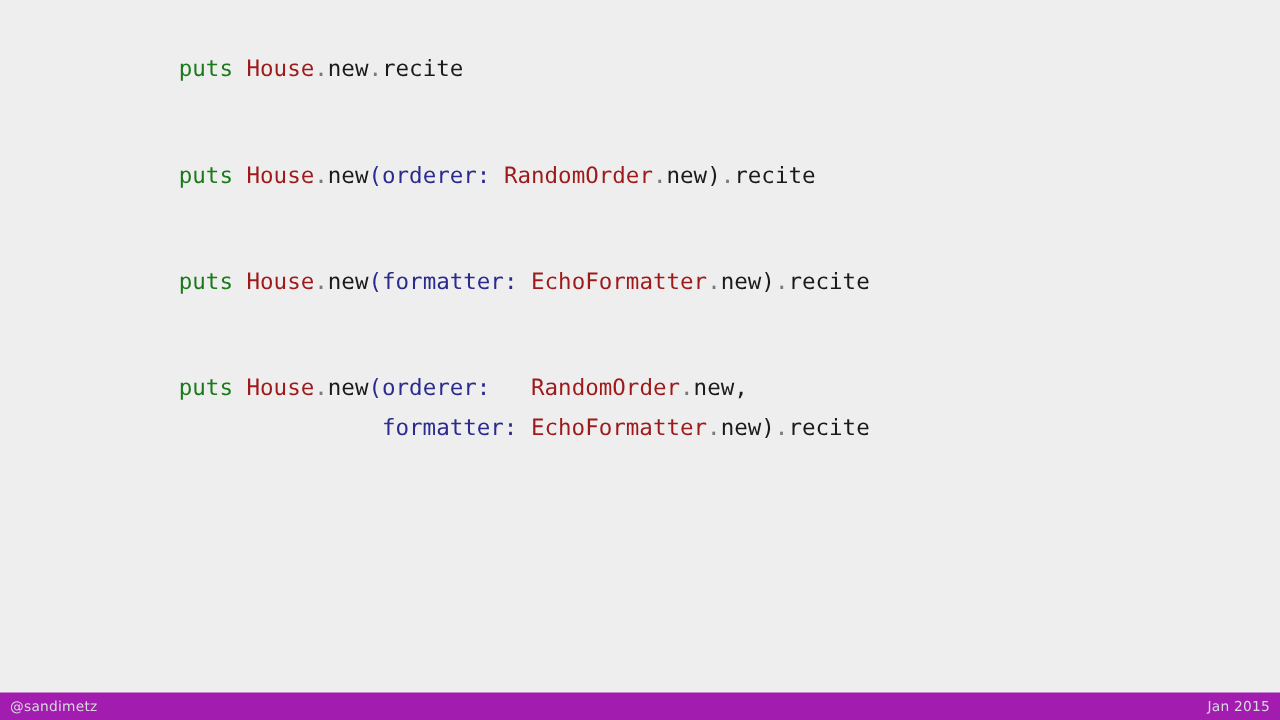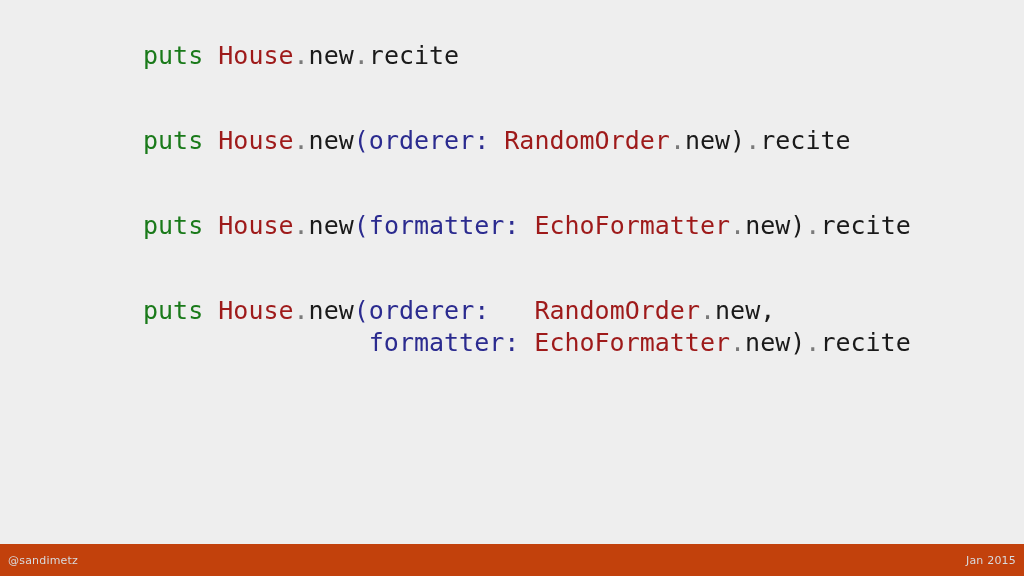--- a/index.html
+++ b/index.html
@@ -20,21 +20,21 @@
     inset: 0;
     background: #eeeeee;
   }
 
   #code-area {
     position: absolute;
     left: 143px;
     top: 40px;
     right: 0;
     font-family: "DejaVu Sans Mono", "Liberation Mono", monospace;
-    font-size: 25px;
+    font-size: 18px;
     line-height: 32px;
     white-space: pre;
     letter-spacing: 0px;
   }
 
   .code-block {
     margin-bottom: 53px;
   }
   .code-block:last-child {
     margin-bottom: 3px;
@@ -53,22 +53,22 @@
   .tok-method    { color: #1a1a1a; }
   .tok-dot       { color: #7a7a7a; }
   .tok-plain     { color: #1a1a1a; }
 
   
   #footer {
     position: absolute;
     left: 0;
     right: 0;
     bottom: 0;
-    height: 32px;
-    background: #c2410c;
+    height: 22px;
+    background: #a21caf;
     color: #d8dade;
     font-family: "DejaVu Sans", "Liberation Sans", sans-serif;
     font-size: 11px;
     display: flex;
     align-items: center;
     justify-content: space-between;
     padding: 0 8px;
     box-sizing: border-box;
   }
   #footer .handle { letter-spacing: 0.2px; }

